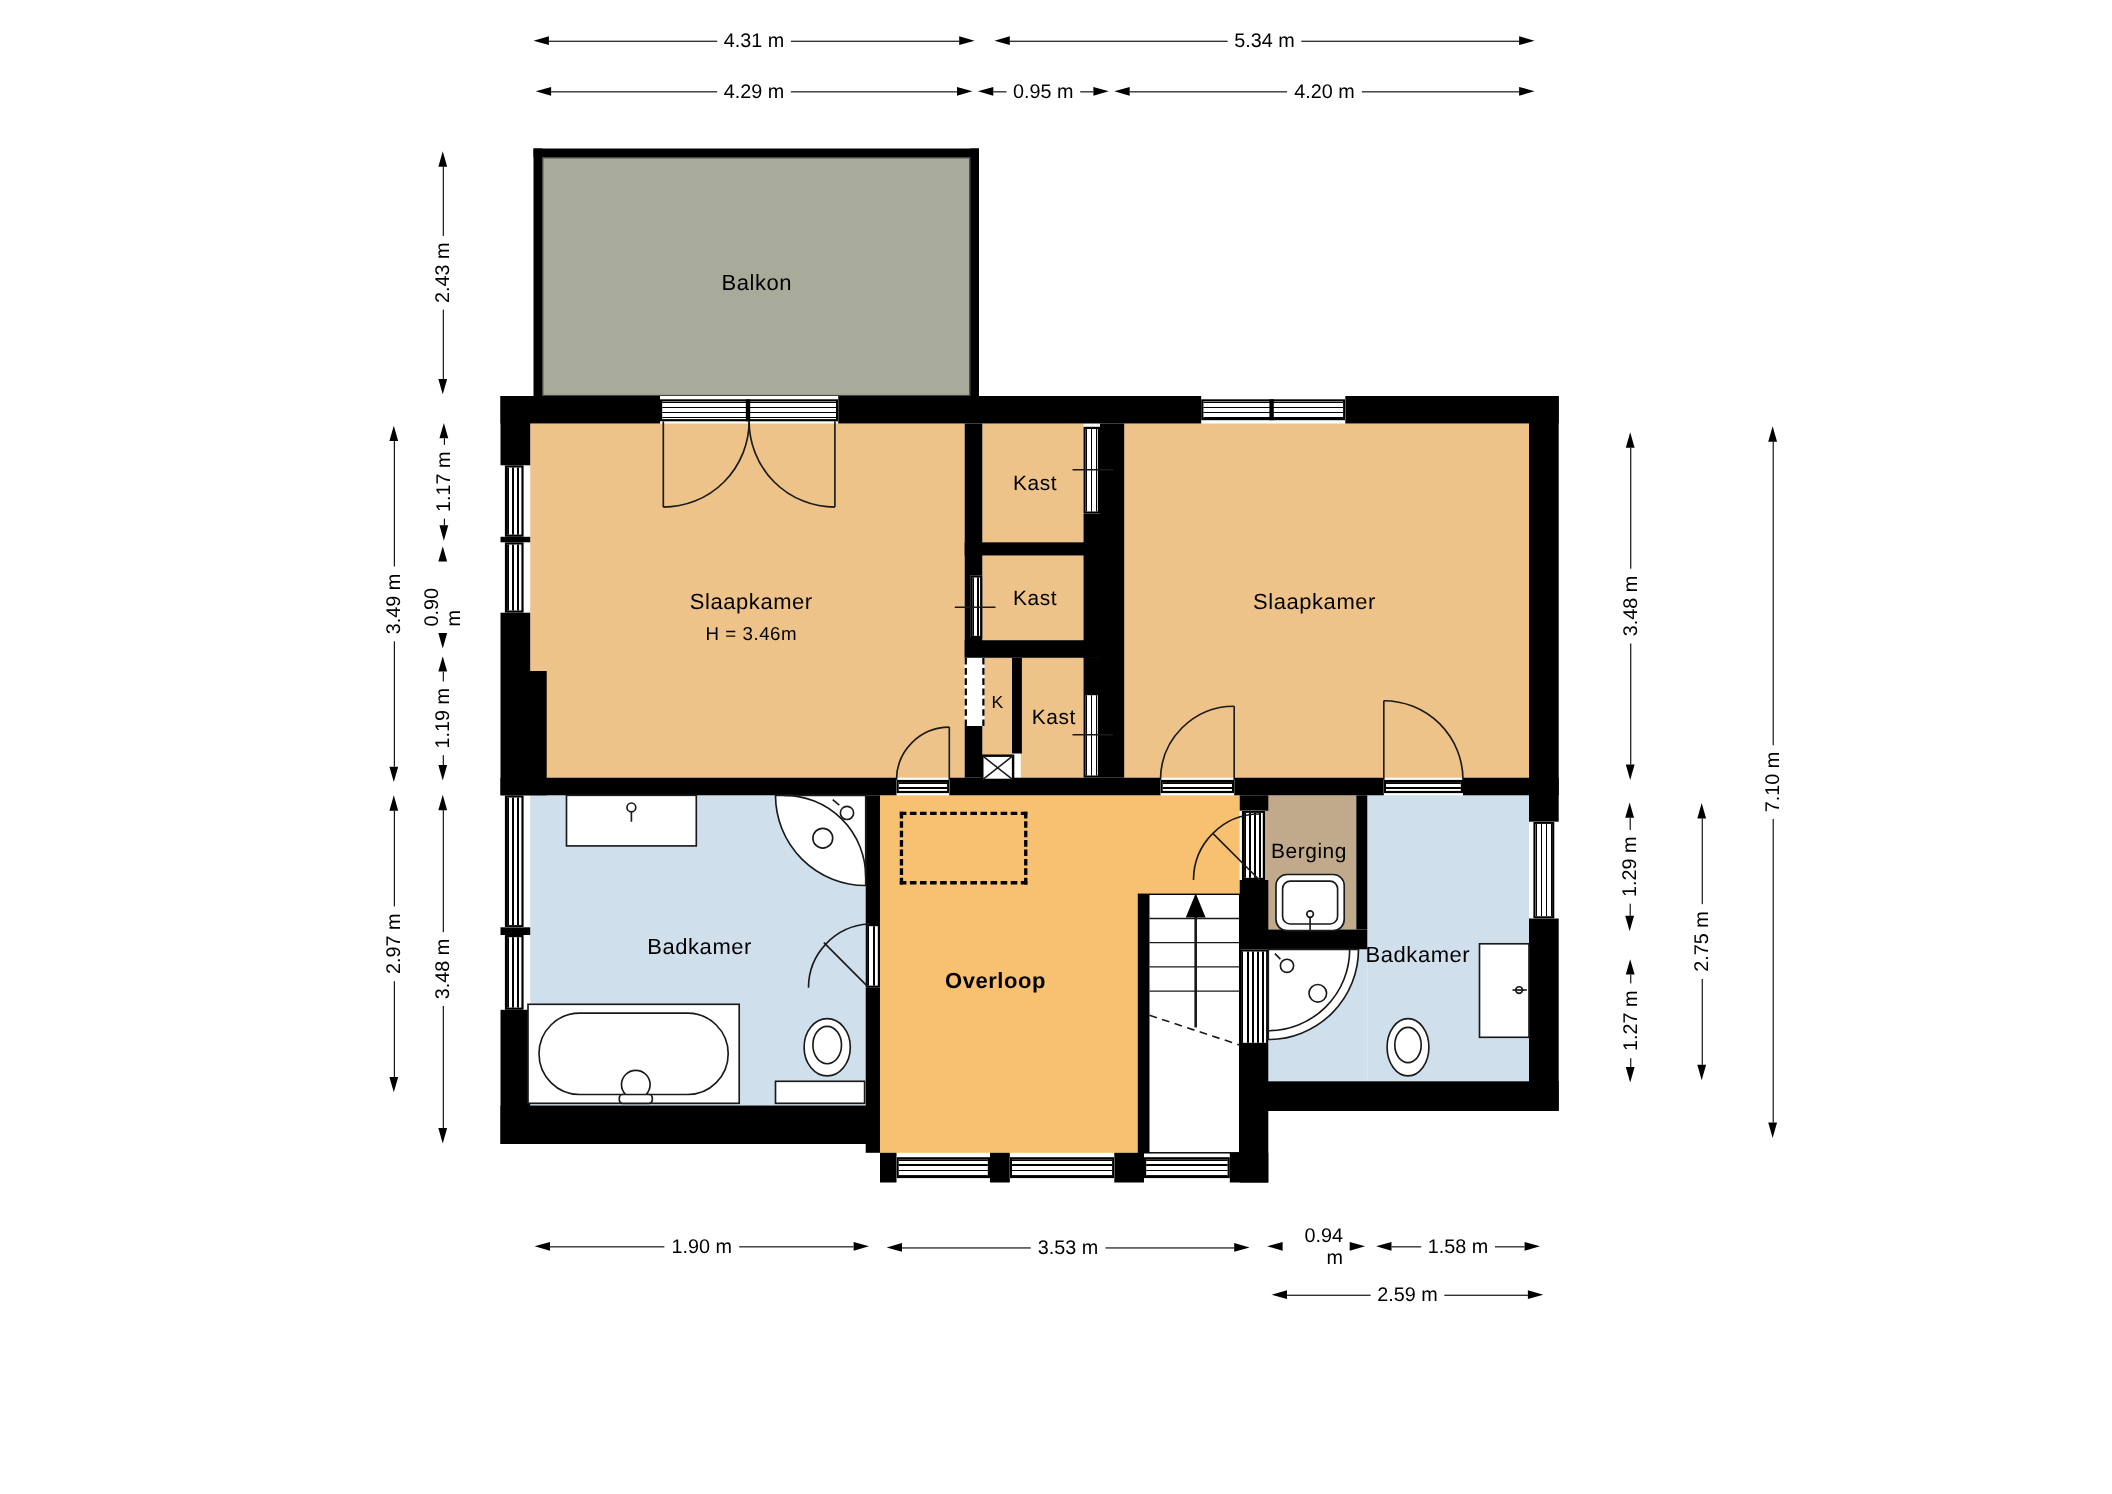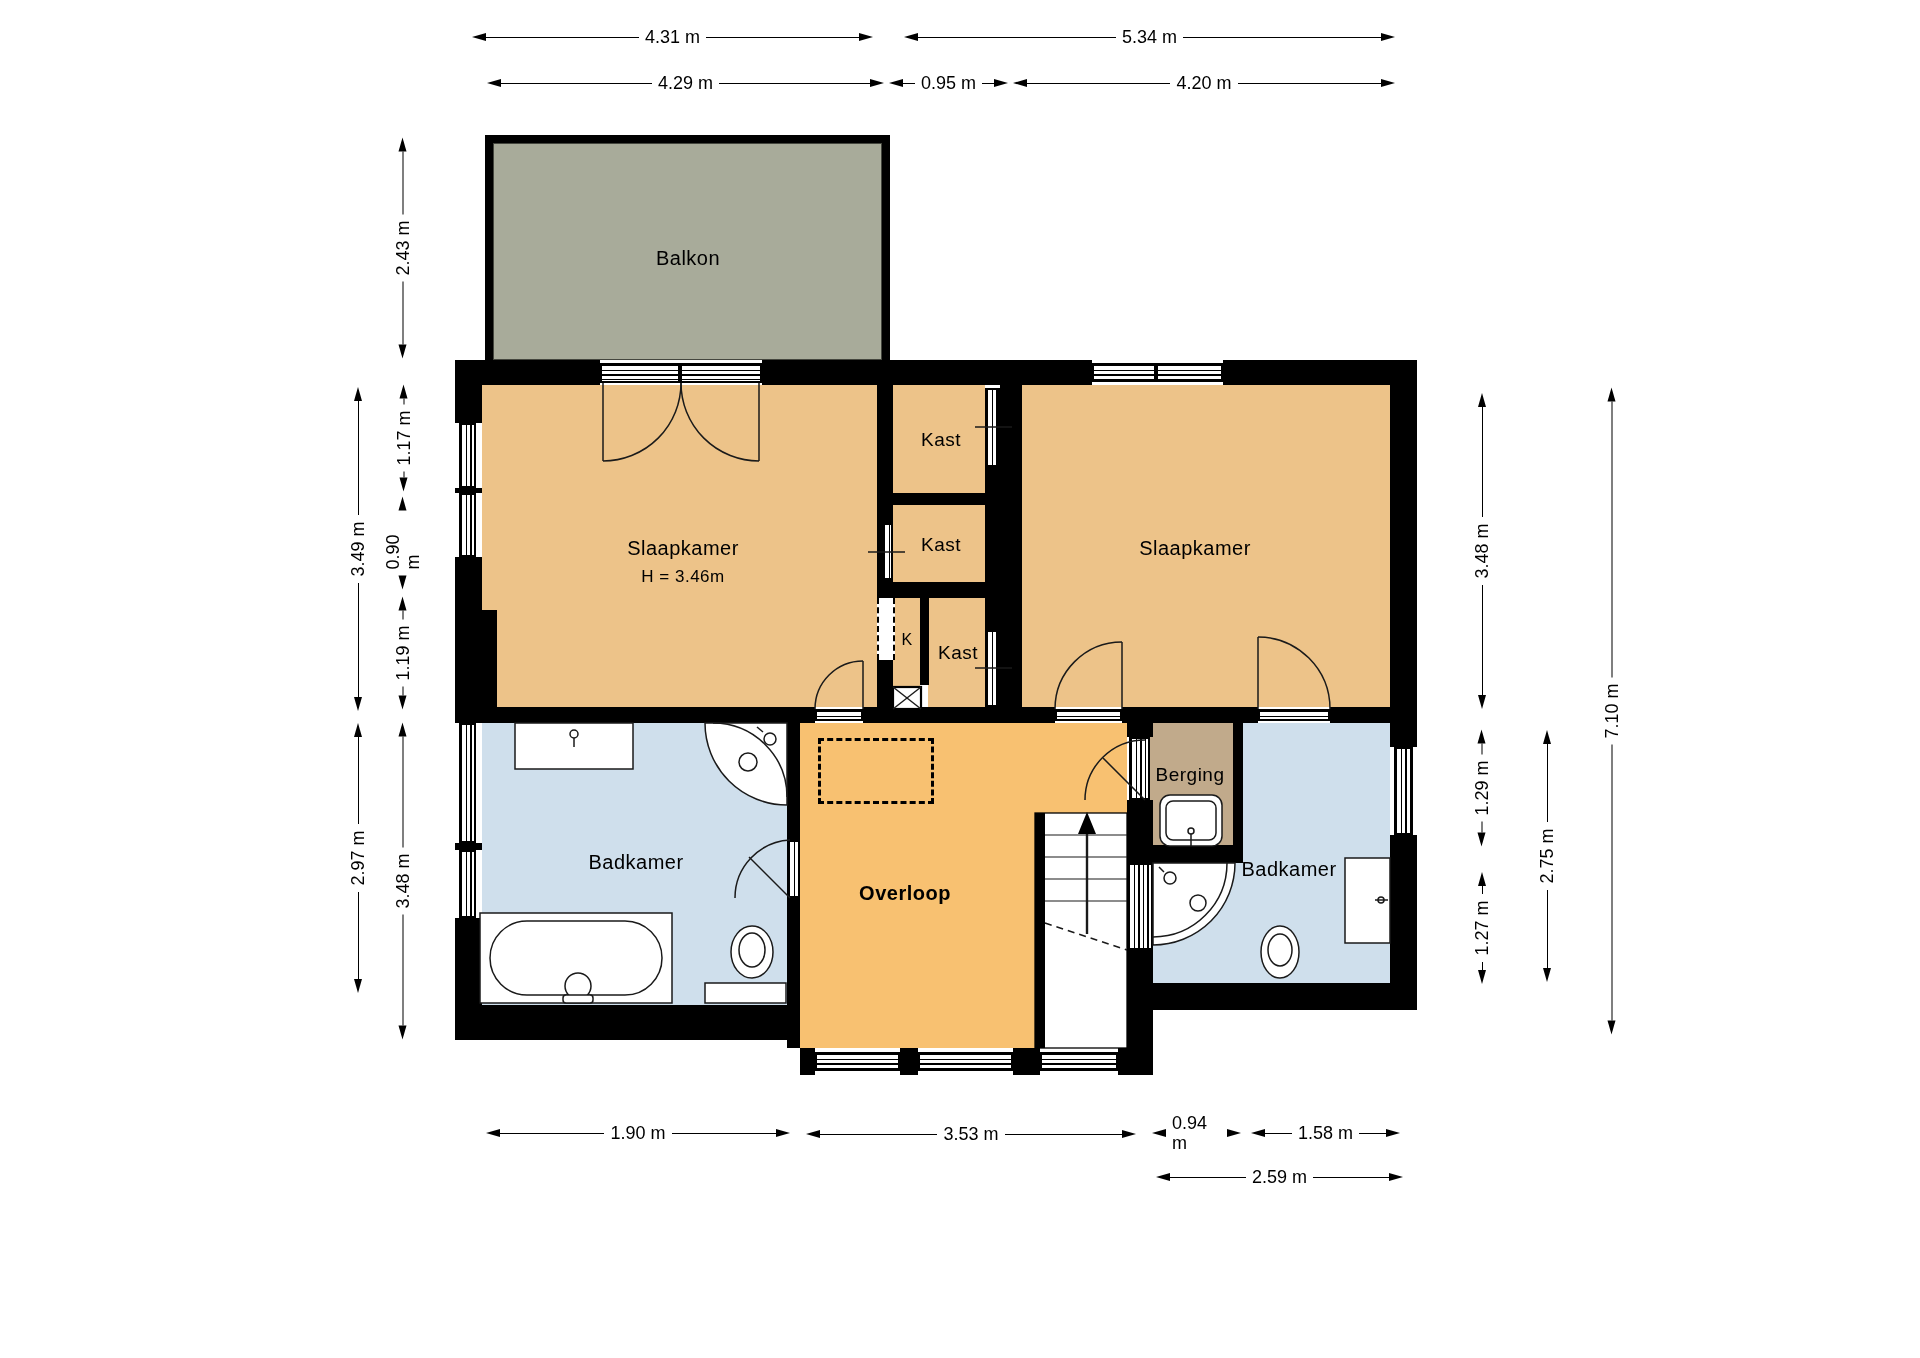--- a/index.html
+++ b/index.html
@@ -220,21 +220,21 @@
   <div class="rlabel" style="left:1195px;top:548px;">Slaapkamer</div>
   <div class="rlabel kst" style="left:941px;top:440px;">Kast</div>
   <div class="rlabel kst" style="left:941px;top:545px;">Kast</div>
   <div class="rlabel kst" style="left:958px;top:653px;">Kast</div>
   <div class="rlabel sm" style="left:907px;top:640px;">K</div>
   <div class="rlabel" style="left:636px;top:862px;">Badkamer</div>
   <div class="rlabel" style="left:905px;top:893px;font-weight:bold;">Overloop</div>
   <div class="rlabel kst" style="left:1190px;top:775px;">Berging</div>
   <div class="rlabel" style="left:1289px;top:869px;">Badkamer</div>
 
-  <div class="dim" style="left:472px;top:27px;width:401px;text-align:center;">
+  <div class="dim" style="left:485px;top:27px;width:401px;text-align:center;">
     <span class="ar l"></span>
       <span class="ln"></span>
       <span class="lbl">4.31 m</span>
       <span class="ln"></span>
       <span class="ar r"></span>
     </div>
   <div class="dim" style="left:904px;top:27px;width:491px;">
     <span class="ar l"></span>
       <span class="ln"></span>
       <span class="lbl">5.34 m</span>
@@ -270,21 +270,21 @@
       <span class="ln"></span>
       <span class="ar r"></span>
     </div>
   <div class="dim" style="left:806px;top:1124px;width:330px;">
     <span class="ar l"></span>
       <span class="ln"></span>
       <span class="lbl">3.53 m</span>
       <span class="ln"></span>
       <span class="ar r"></span>
     </div>
-  <div class="dim" style="left:1152px;top:1123px;width:89px;">
+  <div class="dim" style="left:1152px;top:1123px;width:89px;text-align:right;">
     <span class="ar l"></span>
       <span class="ln"></span>
       <span class="lbl">0.94 m</span>
       <span class="ln"></span>
       <span class="ar r"></span>
     </div>
   <div class="dim" style="left:1251px;top:1123px;width:149px;">
     <span class="ar l"></span>
       <span class="ln"></span>
       <span class="lbl">1.58 m</span>

